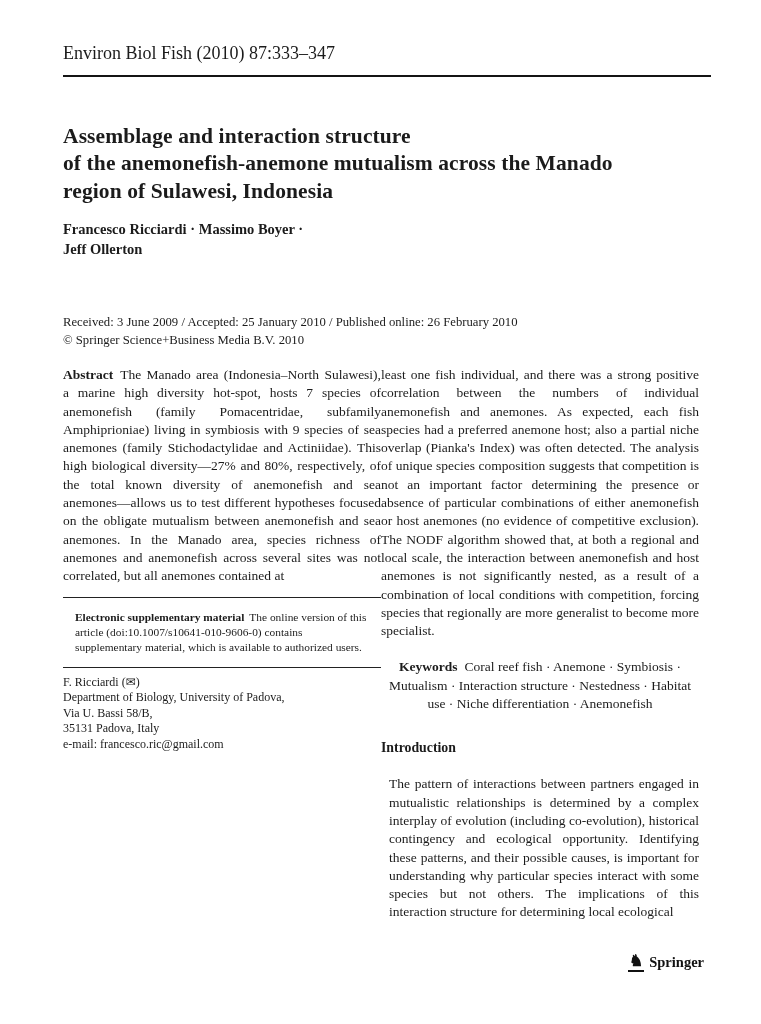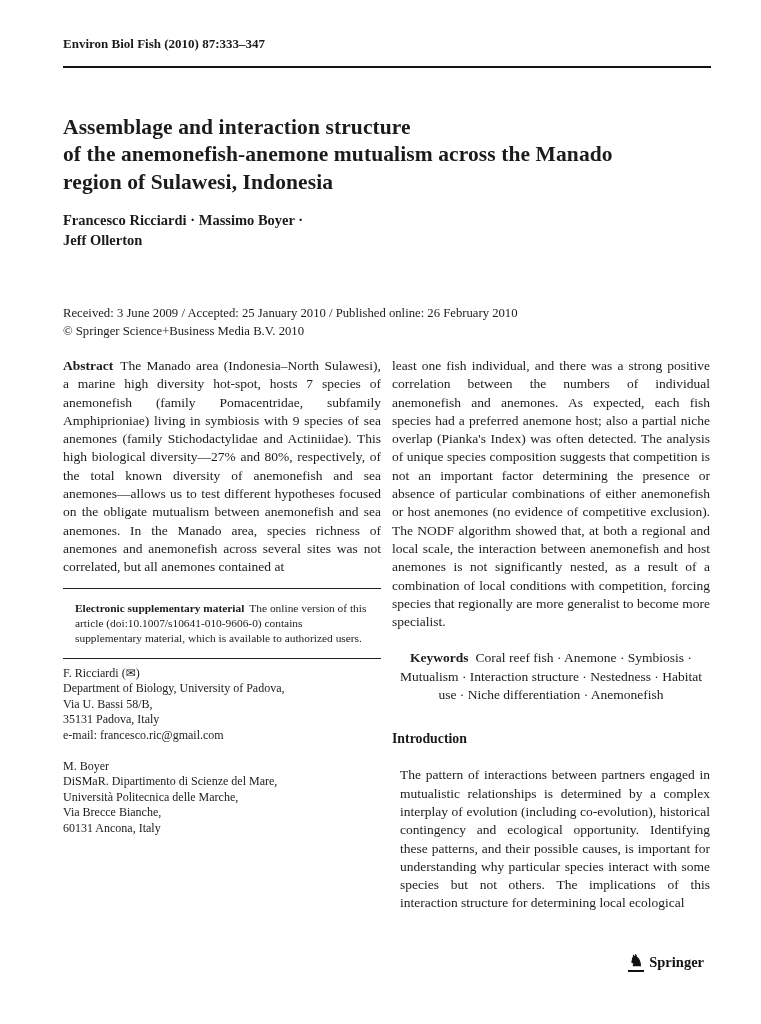--- a/index.html
+++ b/index.html
@@ -7,36 +7,36 @@
     position:relative;
     width:761px; height:1024px;
     background:#ffffff;
     font-family:"Liberation Serif","DejaVu Serif",serif;
     color:#1b1b1b;
     overflow:hidden;
   }
   .content { position:absolute; left:63px; top:0; width:648px; }
 
   
-  .masthead { padding-top:35px; font-size:13px; line-height:18.5px;font-weight:bold; }
+  .masthead { padding-top:44px; font-size:18px; line-height:18.5px; }
   .head-rule { border:none; border-top:2.5px solid #141414; margin:12px 0 0 0; }
 
   
   .article-title {
     margin:46px 0 0 0;
     font-size:21.5px; font-weight:bold;
     line-height:27.5px;
     white-space:pre-line;
     letter-spacing:0.1px;
   }
   .authors { margin-top:15px; font-weight:bold; font-size:14.5px; line-height:19.5px; white-space:pre-line; }
   .history { margin-top:55px; font-size:12.7px; line-height:17.5px; }
 
   
-  .columns { display:flex; gap:11px; margin-top:17px; }
+  .columns { display:flex; margin-top:17px; }
   .col { width:318px; }
   .body-text { font-size:13.5px; line-height:18.3px; text-align:justify; margin:0; }
   .lead-label { font-weight:bold; margin-right:7px; }
 
   
   .fn-rule { border:none; border-top:1.3px solid #222; margin:11px 0 5px 0; }
   .fn-rule.bottom { margin:8px 0 7px 0; }
   .footnote { font-size:11.4px; line-height:15px; margin:12px; text-align:left; }
   .footnote .lead-label { margin-right:5px; }
   .affiliation { font-size:12px; line-height:15.6px; white-space:pre-line; margin:0 0 15px 0; }
@@ -88,25 +88,20 @@
 
         <hr class="fn-rule">
         <p class="footnote"><span class="lead-label">Electronic supplementary material</span><span>The online version of this article (doi:10.1007/s10641-010-9606-0) contains supplementary material, which is available to authorized users.</span></p>
         <hr class="fn-rule bottom">
 
         <p class="affiliation">F. Ricciardi (✉)
 Department of Biology, University of Padova,
 Via U. Bassi 58/B,
 35131 Padova, Italy
 e-mail: francesco.ric@gmail.com</p>
-        <p class="affiliation">M. Boyer
-DiSMaR. Dipartimento di Scienze del Mare,
-Università Politecnica delle Marche,
-Via Brecce Bianche,
-60131 Ancona, Italy</p>
       </div>
 
       <div class="col">
         <p class="body-text">least one fish individual, and there was a strong positive correlation between the numbers of individual anemonefish and anemones. As expected, each fish species had a preferred anemone host; also a partial niche overlap (Pianka's Index) was often detected. The analysis of unique species composition suggests that competition is not an important factor determining the presence or absence of particular combinations of either anemonefish or host anemones (no evidence of competitive exclusion). The NODF algorithm showed that, at both a regional and local scale, the interaction between anemonefish and host anemones is not significantly nested, as a result of a combination of local conditions with competition, forcing species that regionally are more generalist to become more specialist.</p>
 
         <p class="keywords"><span class="lead-label">Keywords</span><span>Coral reef fish · Anemone · Symbiosis · Mutualism · Interaction structure · Nestedness · Habitat use · Niche differentiation · Anemonefish</span></p>
 
         <h2 class="section-heading">Introduction</h2>
 
         <p class="body-text intro-para">The pattern of interactions between partners engaged in mutualistic relationships is determined by a complex interplay of evolution (including co-evolution), historical contingency and ecological opportunity. Identifying these patterns, and their possible causes, is important for understanding why particular species interact with some species but not others. The implications of this interaction structure for determining local ecological</p>

